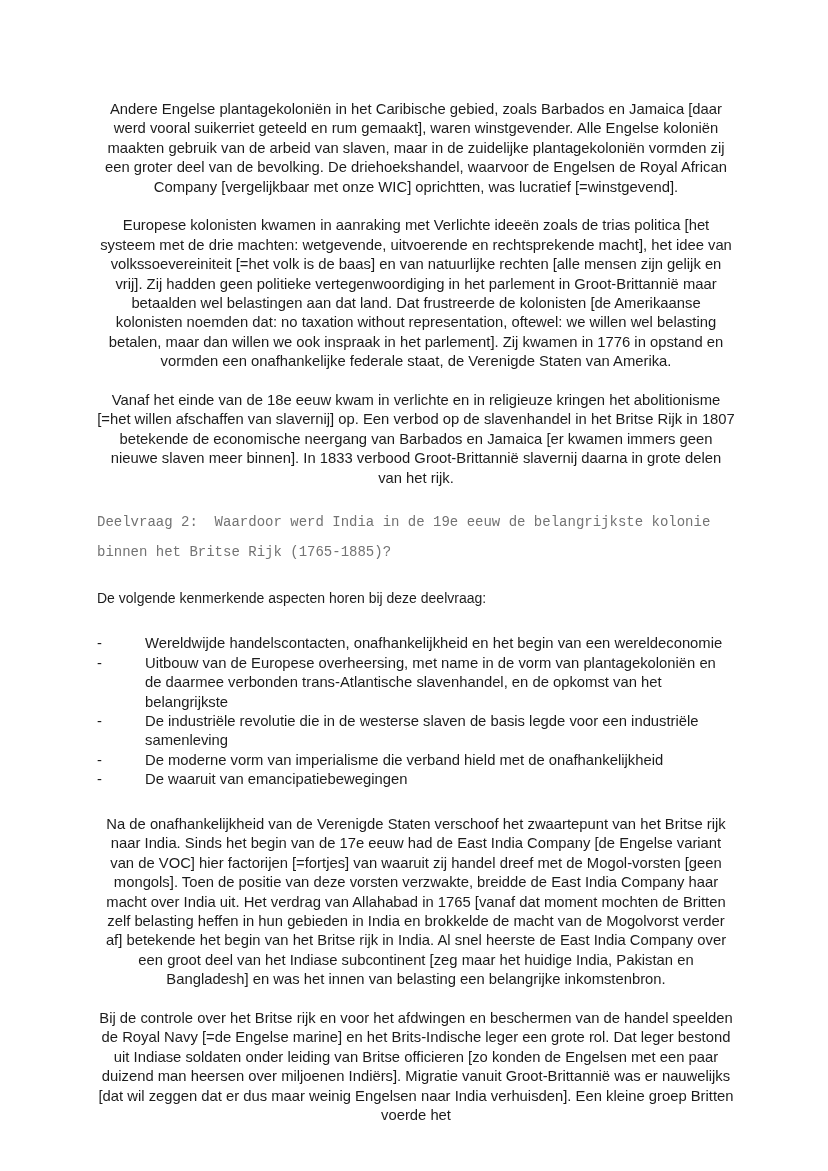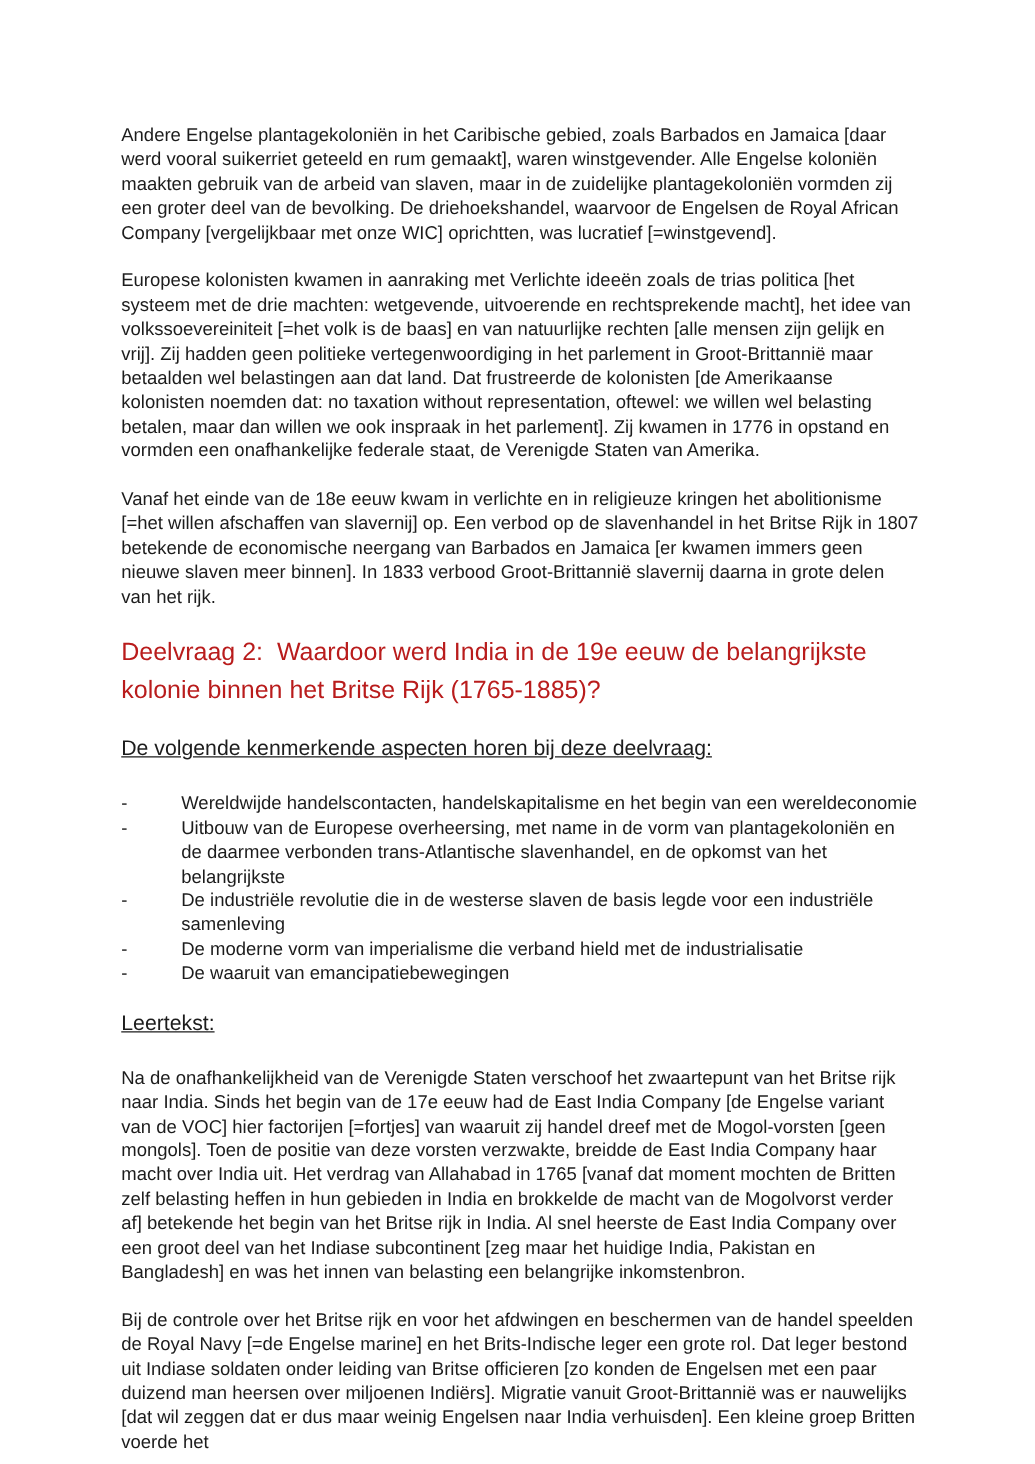--- a/index.html
+++ b/index.html
@@ -19,34 +19,34 @@
     width: 828px;
     min-height: 1171px;
     padding: 100px 93px 40px 97px;
     background: #ffffff;
     overflow: hidden;
   }
   .body-text {
     font-size: 14.8px;
     line-height: 19.4px;
     margin: 0 0 19.4px 0;
-    text-align: left;
+    text-align: center;
   }
   .section-heading {
-    font-size: 20px;
+    font-size: 14px;
     line-height: 30px;
     font-weight: 400;
-    color: #b91c1c;
+    color: #737373;
     margin: 8px 0 22px 0;
     white-space: pre-wrap;
+    font-family: Liberation Mono, monospace;
   }
   .underlined-label {
-    font-size: 17px;
+    font-size: 14px;
     line-height: 19.4px;
-    text-decoration: underline;
     margin: 0 0 19.4px 0;
   }
   .aspect-list {
     margin: 0 0 19.4px 0;
     padding: 0;
   }
   .aspect-item {
     display: flex;
     font-size: 14.8px;
     line-height: 19.4px;
@@ -75,46 +75,45 @@
   <h1 class="section-heading">Deelvraag 2:  Waardoor werd India in de 19e eeuw de belangrijkste kolonie binnen het Britse Rijk (1765-1885)?</h1>
 
   <p class="underlined-label">De volgende kenmerkende aspecten horen bij deze deelvraag:</p>
 
   <div class="spacer-small"></div>
 
   <div class="aspect-list">
 
     <div class="aspect-item">
       <span class="aspect-marker">-</span>
-      <span class="aspect-text">Wereldwijde handelscontacten, handelskapitalisme en het begin van een wereldeconomie</span>
+      <span class="aspect-text">Wereldwijde handelscontacten, onafhankelijkheid en het begin van een wereldeconomie</span>
     </div>
 
     <div class="aspect-item">
       <span class="aspect-marker">-</span>
       <span class="aspect-text">Uitbouw van de Europese overheersing, met name in de vorm van plantagekoloniën en de daarmee verbonden trans-Atlantische slavenhandel, en de opkomst van het belangrijkste</span>
     </div>
 
     <div class="aspect-item">
       <span class="aspect-marker">-</span>
       <span class="aspect-text">De industriële revolutie die in de westerse slaven de basis legde voor een industriële samenleving</span>
     </div>
 
     <div class="aspect-item">
       <span class="aspect-marker">-</span>
-      <span class="aspect-text">De moderne vorm van imperialisme die verband hield met de industrialisatie</span>
+      <span class="aspect-text">De moderne vorm van imperialisme die verband hield met de onafhankelijkheid</span>
     </div>
 
     <div class="aspect-item">
       <span class="aspect-marker">-</span>
       <span class="aspect-text">De waaruit van emancipatiebewegingen</span>
     </div>
 
   </div>
 
-  <p class="underlined-label">Leertekst:</p>
 
   <div class="spacer-small"></div>
 
   <p class="body-text">Na de onafhankelijkheid van de Verenigde Staten verschoof het zwaartepunt van het Britse rijk naar India. Sinds het begin van de 17e eeuw had de East India Company [de Engelse variant van de VOC] hier factorijen [=fortjes] van waaruit zij handel dreef met de Mogol-vorsten [geen mongols]. Toen de positie van deze vorsten verzwakte, breidde de East India Company haar macht over India uit. Het verdrag van Allahabad in 1765 [vanaf dat moment mochten de Britten zelf belasting heffen in hun gebieden in India en brokkelde de macht van de Mogolvorst verder af] betekende het begin van het Britse rijk in India. Al snel heerste de East India Company over een groot deel van het Indiase subcontinent [zeg maar het huidige India, Pakistan en Bangladesh] en was het innen van belasting een belangrijke inkomstenbron.</p>
 
   <p class="body-text">Bij de controle over het Britse rijk en voor het afdwingen en beschermen van de handel speelden de Royal Navy [=de Engelse marine] en het Brits-Indische leger een grote rol. Dat leger bestond uit Indiase soldaten onder leiding van Britse officieren [zo konden de Engelsen met een paar duizend man heersen over miljoenen Indiërs]. Migratie vanuit Groot-Brittannië was er nauwelijks [dat wil zeggen dat er dus maar weinig Engelsen naar India verhuisden]. Een kleine groep Britten voerde het</p>
 
 </div>
 
 </body></html>

